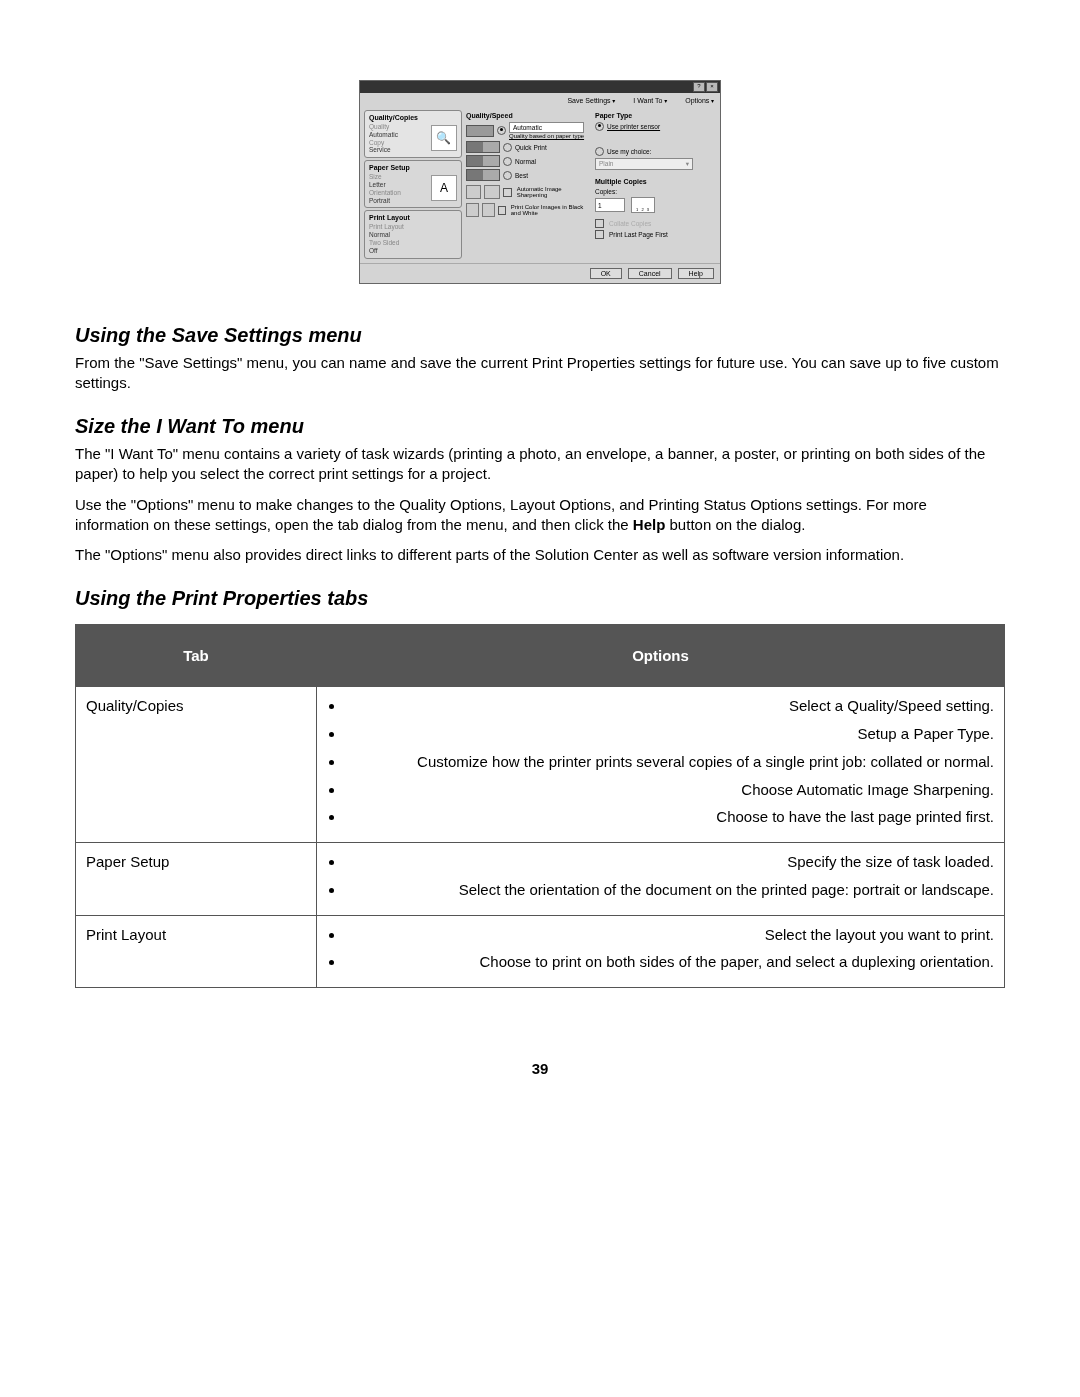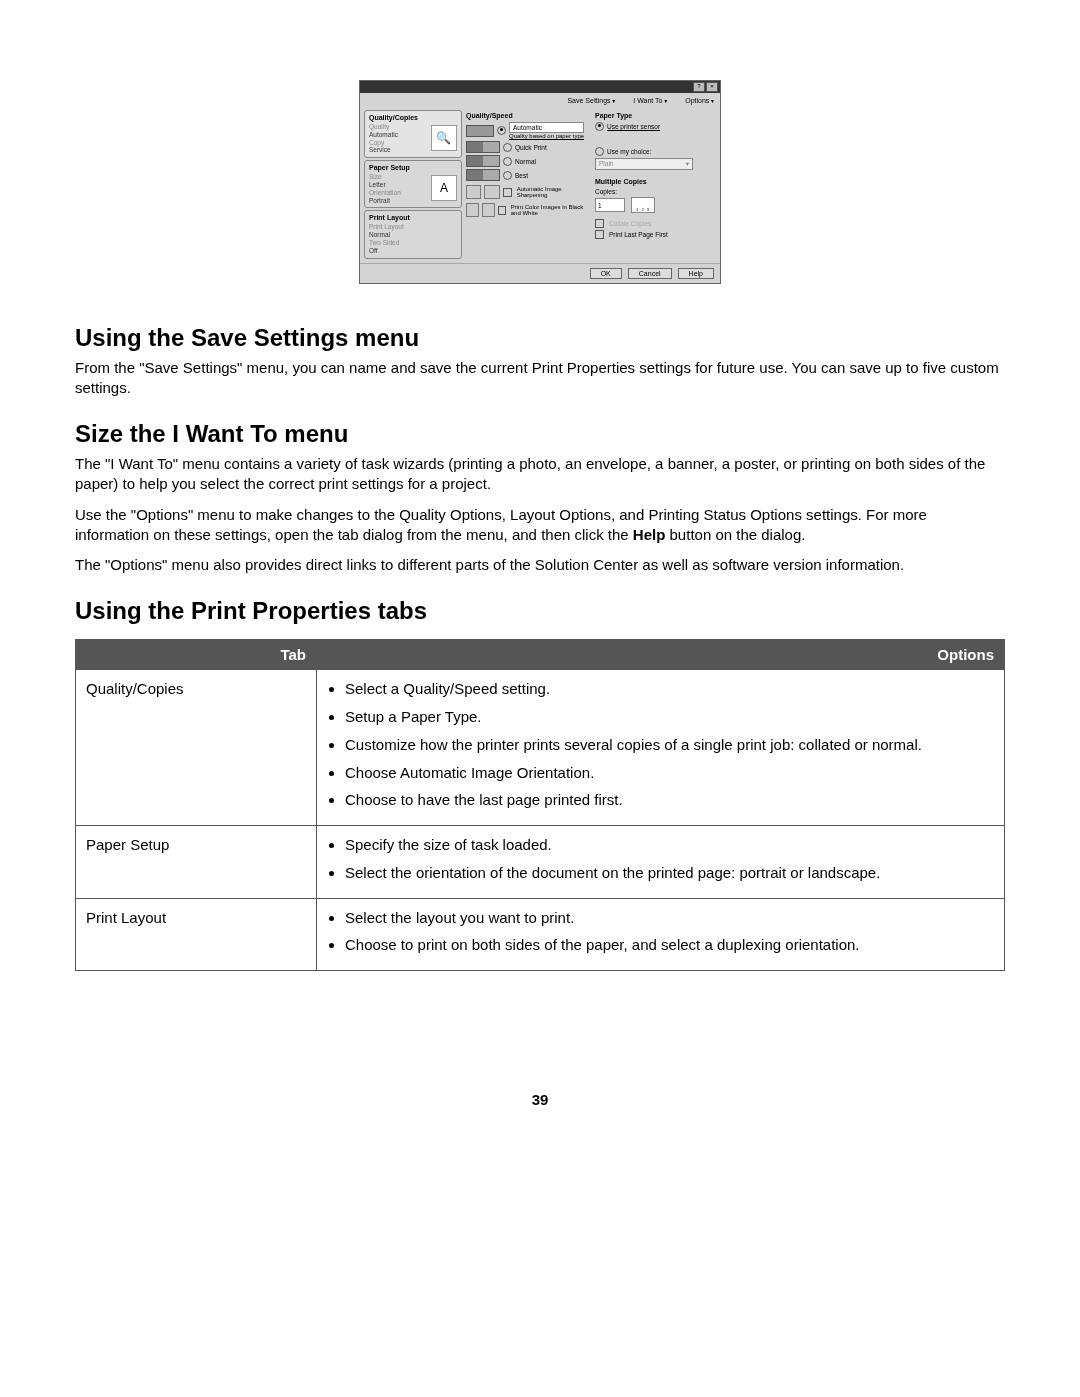--- a/index.html
+++ b/index.html
@@ -193,67 +193,69 @@
     padding: 4px 6px;
     border-top: 1px solid #aaa;
   }
   .dlg-buttons .btn {
     border: 1px solid #666;
     background: #ddd;
     font-size: 7px;
     padding: 1px 10px;
   }
   h2.sect {
-    font-size: 24px;
+    font-size: 20px;
     font-weight: bold;
     margin: 22px 0 6px 0;
+    font-style: italic;
   }
   p.body {
     font-size: 15px;
     line-height: 1.35;
     margin: 6px 0 10px 0;
   }
   table.opts {
     width: 100%;
     border-collapse: collapse;
     margin-top: 14px;
   }
   table.opts th {
     background: #555;
     color: #fff;
-    text-align: right;
+    text-align: center;
     font-size: 15px;
     font-weight: bold;
-    padding: 6px 10px;
+    padding: 22px 10px;
     border: 1px solid #555;
   }
   table.opts td {
     border: 1px solid #555;
     padding: 8px 10px;
     vertical-align: top;
     font-size: 15px;
     line-height: 1.45;
   }
   table.opts td:first-child { width: 220px; }
   table.opts ul {
     margin: 0;
     padding-left: 18px;
   }
   table.opts li {
     margin-bottom: 6px;
+    text-align: right;
   }
   .note {
     font-size: 15px;
     margin-top: 14px;
   }
   .page-num {
     text-align: center;
     font-size: 15px;
     font-weight: bold;
-    margin-top: 120px;
+    margin-top: 72px;
   }
   .underline-link { text-decoration: underline; }
 </style>
 </head>
 <body>
 
 <div class="page">
 
   <div class="screenshot-wrap">
     <div class="dlg">
@@ -392,21 +394,21 @@
       <th>Tab</th>
       <th>Options</th>
     </tr>
     <tr>
       <td>Quality/Copies</td>
       <td>
         <ul>
           <li>Select a Quality/Speed setting.</li>
           <li>Setup a Paper Type.</li>
           <li>Customize how the printer prints several copies of a single print job: collated or normal.</li>
-          <li>Choose Automatic Image Orientation.</li>
+          <li>Choose Automatic Image Sharpening.</li>
           <li>Choose to have the last page printed first.</li>
         </ul>
       </td>
     </tr>
     <tr>
       <td>Paper Setup</td>
       <td>
         <ul>
           <li>Specify the size of task loaded.</li>
           <li>Select the orientation of the document on the printed page: portrait or landscape.</li>

